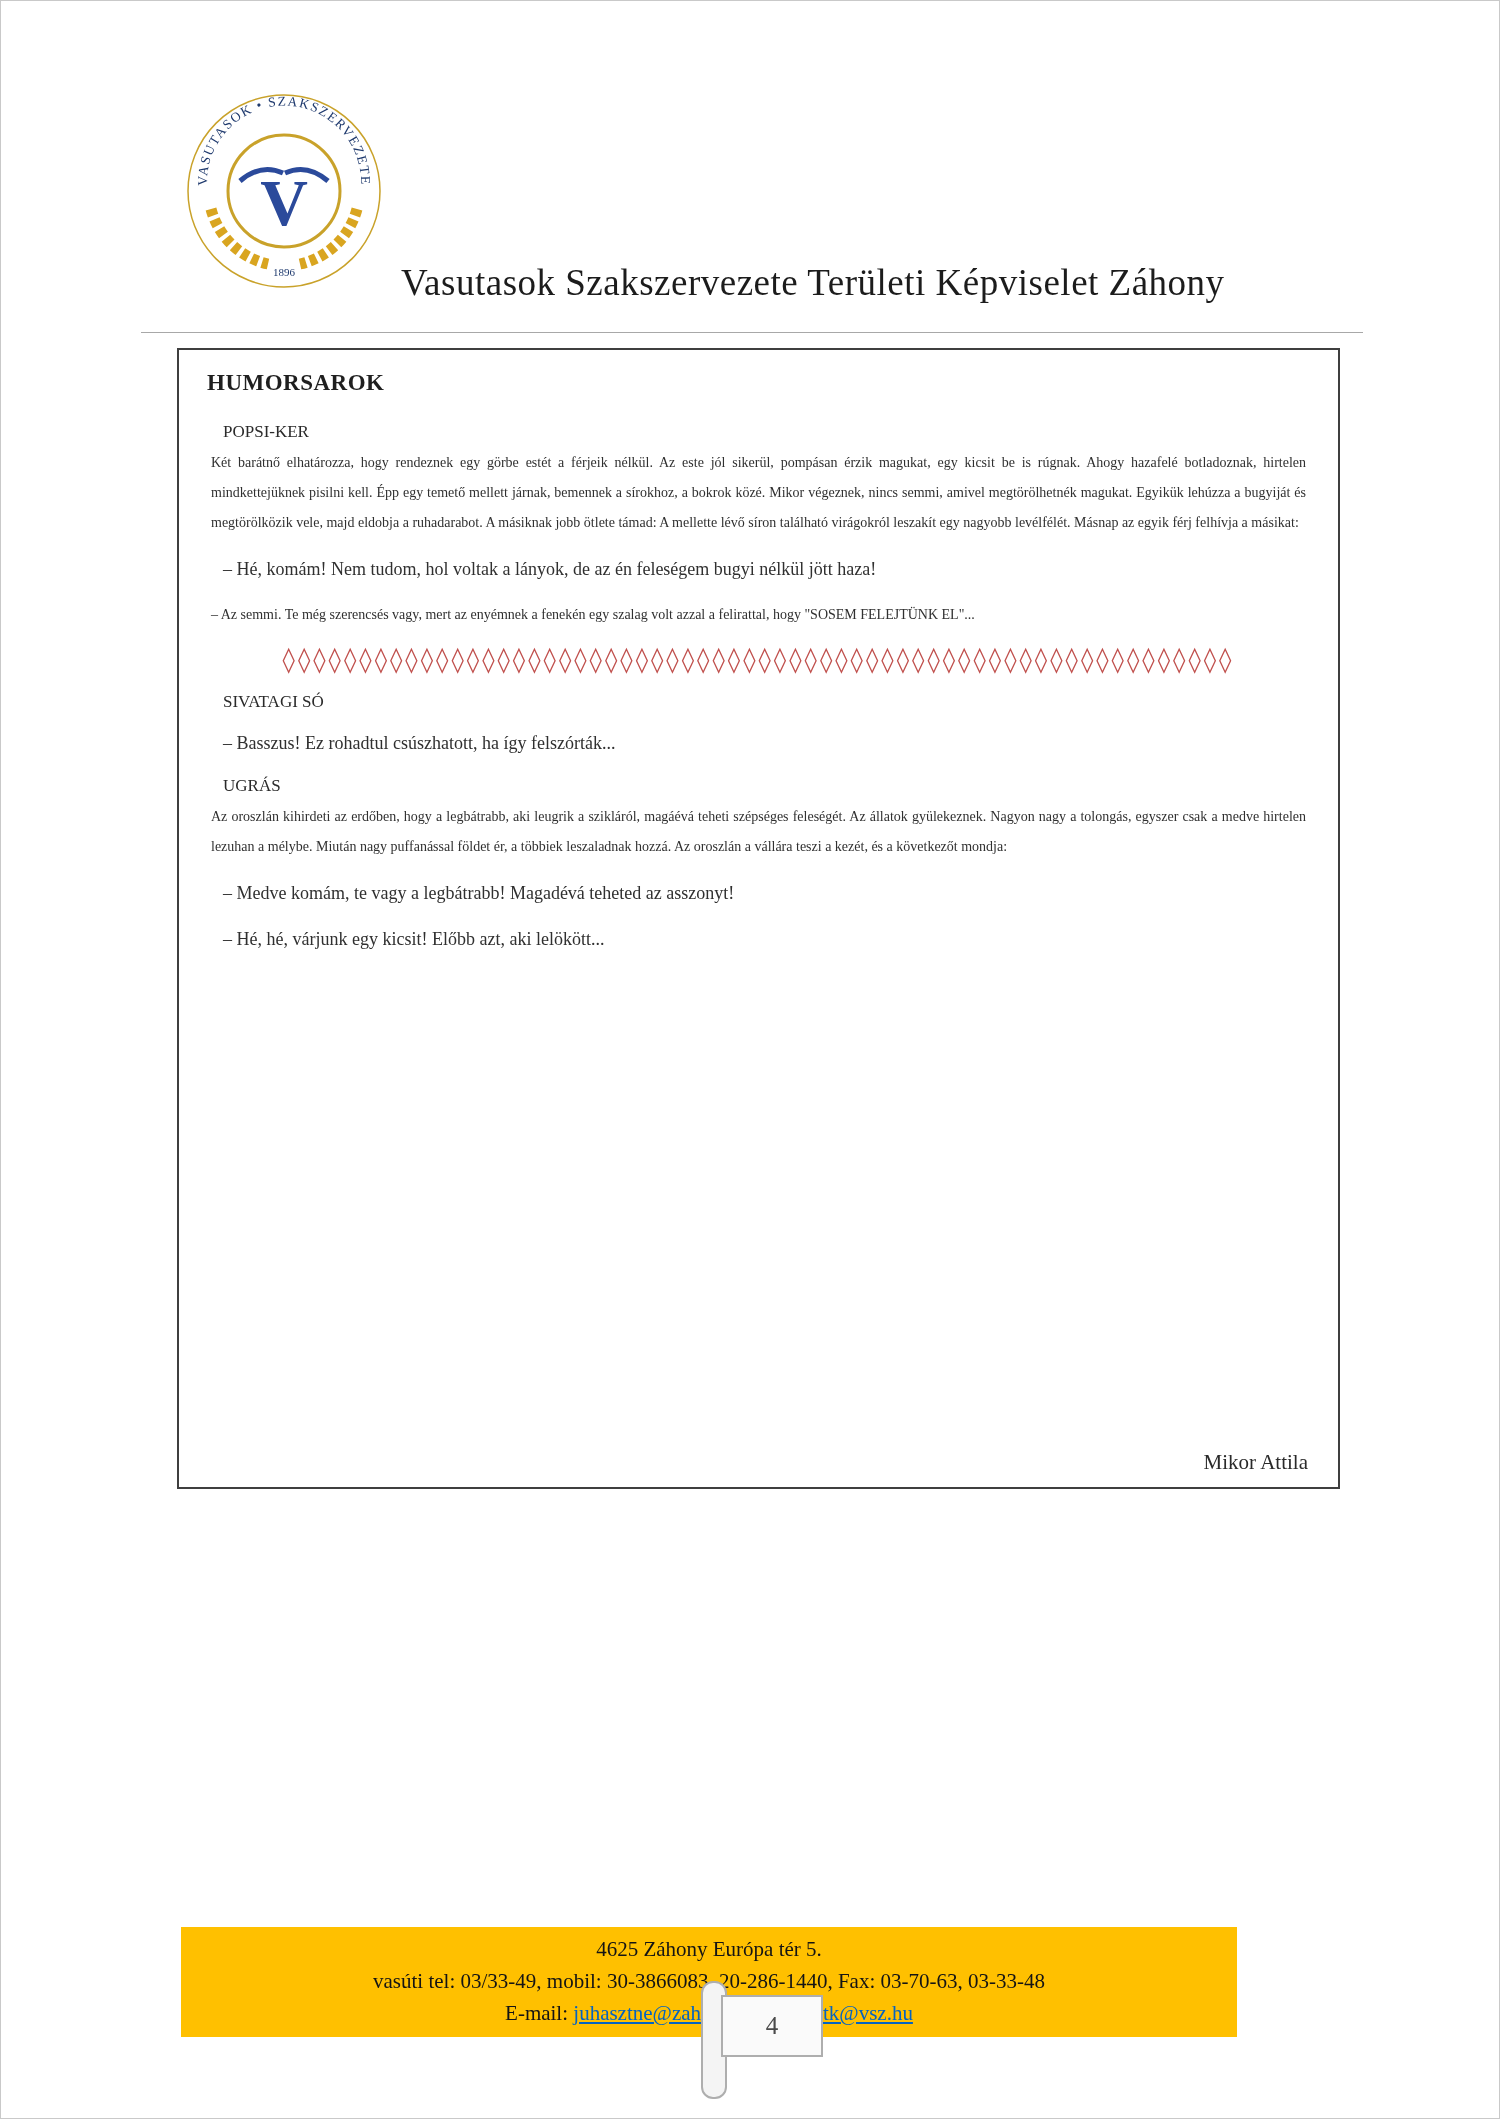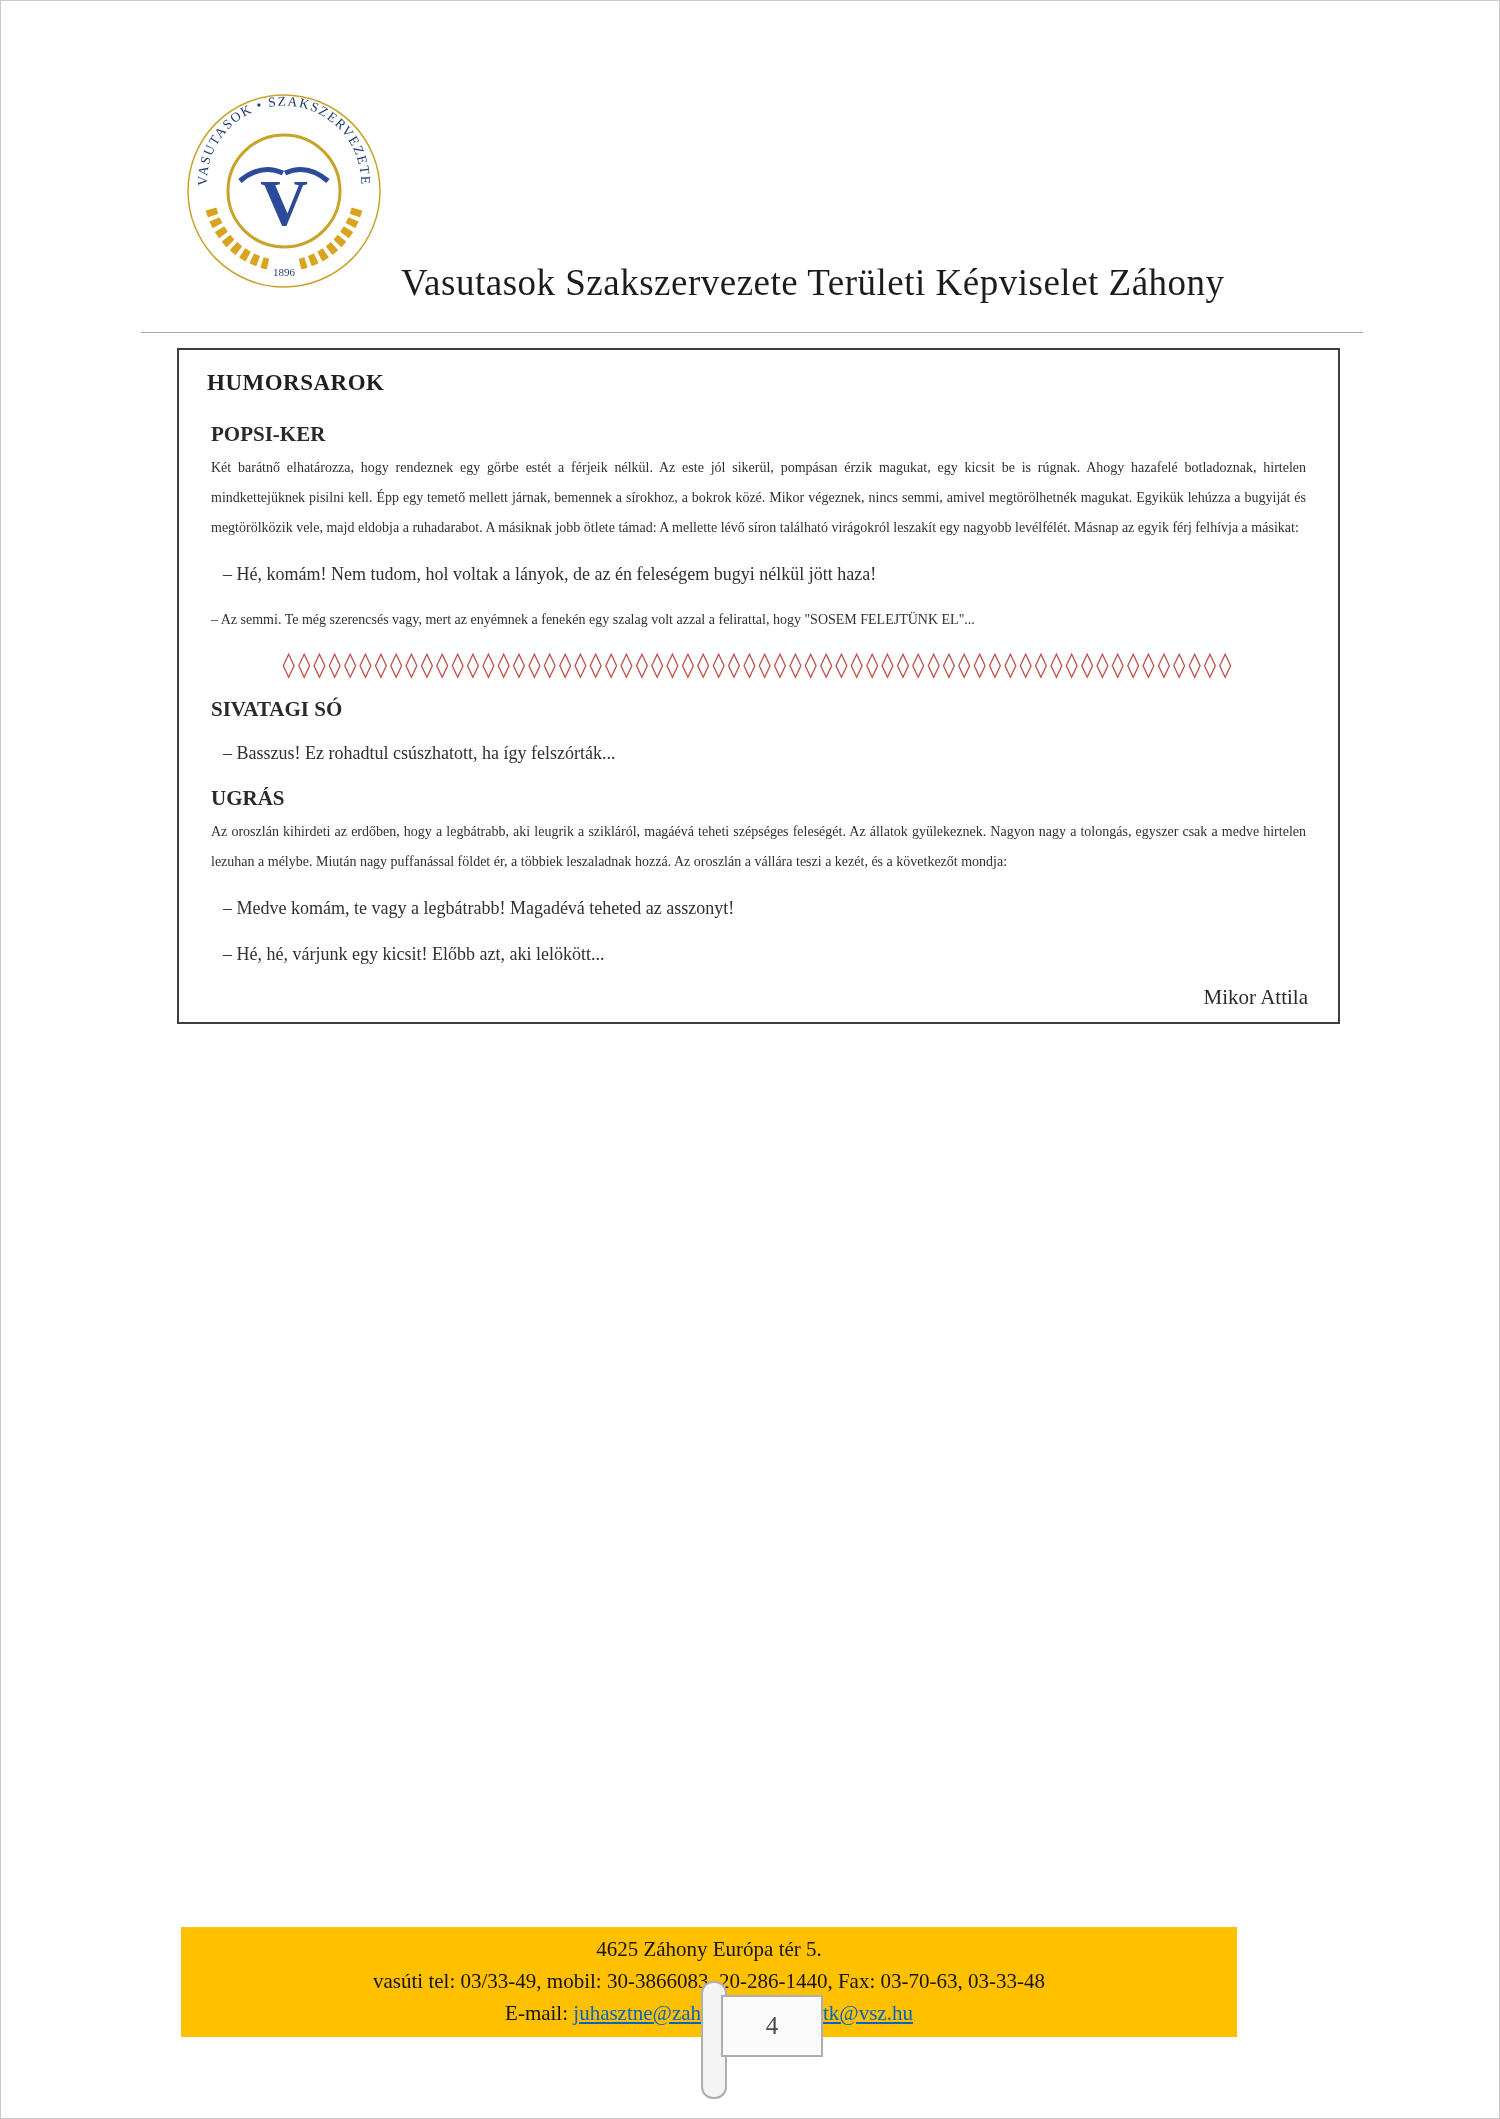--- a/index.html
+++ b/index.html
@@ -33,34 +33,34 @@
   }
   .header-rule {
     position: absolute; left: 140px; top: 331px;
     width: 1222px; height: 1px;
     background: #a8a8a8;
   }
 
   
   .content-box {
     position: absolute; left: 176px; top: 347px;
-    width: 1163px; height: 676px;
+    width: 1163px; height: 1141px;
     border: 2px solid #3f3f3f;
     padding: 20px 28px 18px 28px;
     background: #ffffff;
   }
   .box-heading {
     margin: 0 0 26px 0;
     font-size: 23px; font-weight: 700;
     letter-spacing: 0.5px;
     color: #1f1f1f;
   }
   .joke-heading {
-    margin: 18px 0 6px 4px;
-    font-size: 21px; font-weight: 700;
+    margin: 18px 0 6px 16px;
+    font-size: 17px; font-weight: 400;
     color: #2a2a2a;
   }
   .joke-heading.first { margin-top: 0; }
   .para {
     margin: 4px;
     font-size: 14px; line-height: 30px;
     text-align: justify;
   }
   .dialogue {
     margin: 16px;

